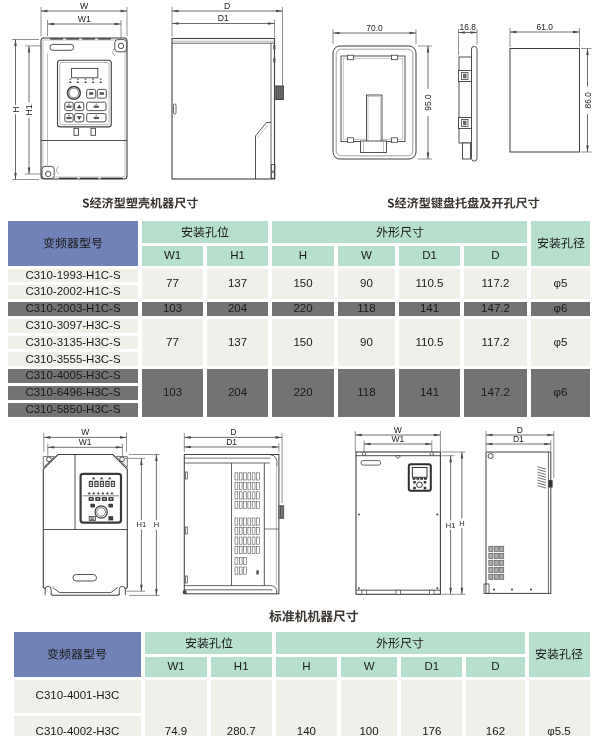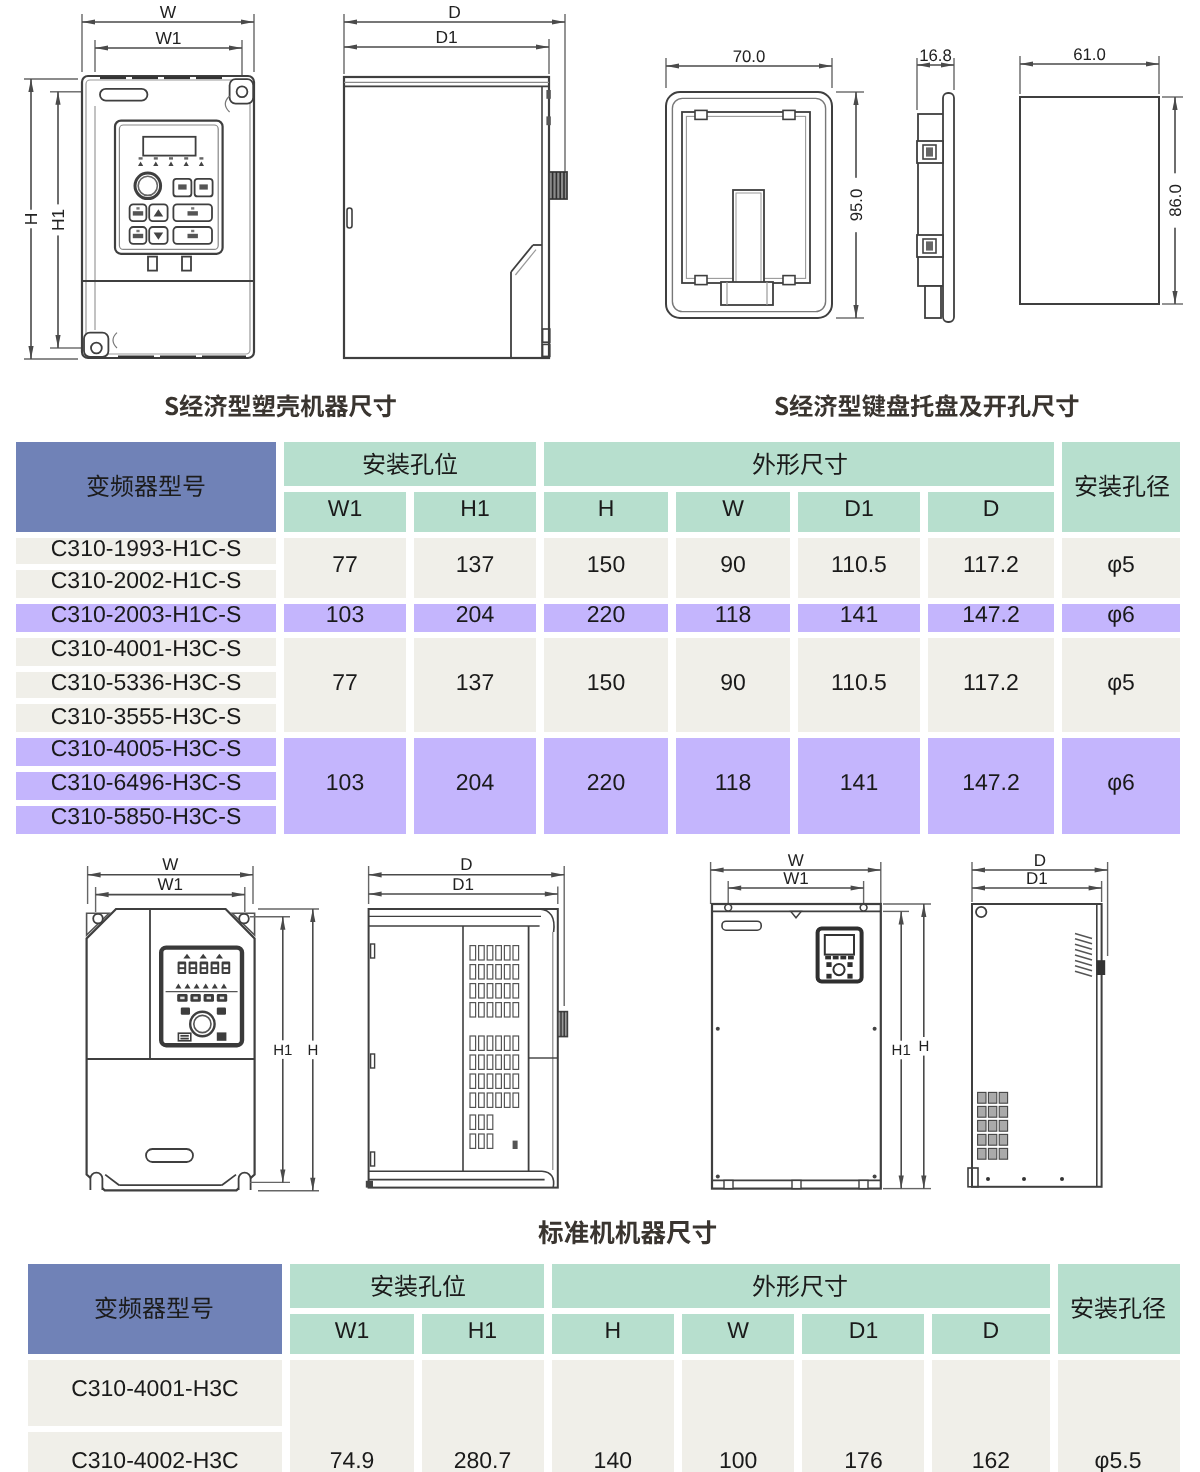--- a/index.html
+++ b/index.html
@@ -9,21 +9,21 @@
 td{text-align:center;vertical-align:middle;padding:0;font-size:11.5px;color:#1a1a1a;line-height:1}
 tr.h1 td{height:22.5px}
 tr.h2 td{height:19.5px}
 tr.d td{height:13.8px}
 table.t2 tr.h1 td{height:22px}
 table.t2 tr.h2 td{height:20px}
 table.t2 tr.d td{height:33px}
 .hb{background:#7082b7}
 .hg{background:#b7dfce}
 .rb{background:#f0efe9}
-.rl{background:#c4b5fd}
+.rl{background:#737373}
 text{font-family:"Liberation Sans",sans-serif}
 </style></head>
 <body>
 <svg width="0" height="0" style="position:absolute">
 <defs>
 <g id="t_model">
         <path d="M2.68 -7.55C2.32 -6.7 1.72 -5.83 1.06 -5.26C1.26 -5.15 1.6 -4.91 1.76 -4.76C2.4 -5.4 3.08 -6.36 3.48 -7.33ZM8.29 -7.09C9.02 -6.41 9.9 -5.4 10.33 -4.75L11.04 -5.22C10.62 -5.84 9.74 -6.8 8.96 -7.48ZM5.18 -9.97C5.4 -9.64 5.64 -9.2 5.8 -8.86H0.84V-8.05H4.16V-4.4H5.06V-8.05H6.91V-4.42H7.81V-8.05H11.16V-8.86H6.8C6.65 -9.23 6.32 -9.79 6.05 -10.19ZM1.6 -4.07V-3.26H2.56C3.19 -2.32 4.06 -1.54 5.09 -0.9C3.74 -0.36 2.2 -0.01 0.62 0.19C0.78 0.38 1 0.76 1.07 0.98C2.8 0.71 4.5 0.26 5.99 -0.41C7.4 0.29 9.1 0.74 10.96 0.98C11.06 0.74 11.28 0.4 11.47 0.19C9.78 0.01 8.23 -0.35 6.91 -0.89C8.16 -1.6 9.19 -2.52 9.88 -3.71L9.3 -4.1L9.14 -4.07ZM3.55 -3.26H8.51C7.9 -2.47 7.02 -1.82 6 -1.31C4.99 -1.84 4.16 -2.48 3.55 -3.26Z M20.41 -6.01C20.39 -1.81 20.26 -0.42 17.35 0.36C17.51 0.52 17.72 0.8 17.8 1C20.92 0.11 21.14 -1.55 21.17 -6.01ZM20.74 -1.01C21.54 -0.41 22.57 0.46 23.08 0.98L23.62 0.41C23.1 -0.11 22.04 -0.94 21.24 -1.51ZM17.14 -4.63C16.51 -2.14 15.13 -0.5 12.59 0.3C12.77 0.48 12.97 0.78 13.06 1C15.78 0.04 17.26 -1.73 17.92 -4.45ZM13.6 -4.76C13.36 -3.88 12.96 -2.98 12.44 -2.36C12.65 -2.27 12.97 -2.06 13.12 -1.94C13.62 -2.6 14.09 -3.61 14.35 -4.6ZM18.53 -7.31V-1.64H19.3V-6.6H22.25V-1.67H23.06V-7.31H20.9L21.38 -8.57H23.4V-9.37H18.22V-8.57H20.51C20.39 -8.16 20.23 -7.68 20.06 -7.31ZM13.37 -9.04V-6.35H12.47V-5.53H14.98V-1.9H15.79V-5.53H18.02V-6.35H16.01V-7.82H17.75V-8.59H16.01V-10.09H15.19V-6.35H14.11V-9.04Z M26.35 -8.76H28.39V-7.07H26.35ZM31.46 -8.76H33.62V-7.07H31.46ZM31.37 -5.81C31.87 -5.62 32.47 -5.32 32.88 -5.04H29.42C29.7 -5.42 29.94 -5.82 30.13 -6.22L29.24 -6.38V-9.54H25.54V-6.29H29.17C28.98 -5.87 28.7 -5.45 28.37 -5.04H24.62V-4.24H27.58C26.76 -3.52 25.69 -2.87 24.36 -2.38C24.54 -2.21 24.77 -1.9 24.86 -1.69L25.54 -1.98V0.96H26.38V0.61H28.38V0.89H29.24V-2.75H26.95C27.66 -3.2 28.26 -3.71 28.75 -4.24H30.98C31.49 -3.68 32.15 -3.17 32.87 -2.75H30.66V0.96H31.49V0.61H33.62V0.89H34.5V-1.97L35.09 -1.78C35.21 -1.99 35.46 -2.33 35.66 -2.5C34.36 -2.81 33.01 -3.46 32.1 -4.24H35.39V-5.04H33.29L33.61 -5.39C33.22 -5.7 32.45 -6.07 31.84 -6.29ZM30.64 -9.54V-6.29H34.5V-9.54ZM26.38 -0.18V-1.96H28.38V-0.18ZM31.49 -0.18V-1.96H33.62V-0.18Z M43.62 -9.4V-5.38H44.45V-9.4ZM45.86 -10.01V-4.64C45.86 -4.49 45.82 -4.44 45.62 -4.43C45.44 -4.42 44.84 -4.42 44.16 -4.44C44.29 -4.2 44.41 -3.85 44.46 -3.61C45.31 -3.61 45.9 -3.62 46.26 -3.77C46.62 -3.9 46.72 -4.13 46.72 -4.63V-10.01ZM40.66 -8.8V-7.14H39.17V-7.21V-8.8ZM36.8 -7.14V-6.34H38.27C38.14 -5.53 37.74 -4.72 36.71 -4.08C36.88 -3.96 37.18 -3.62 37.3 -3.46C38.52 -4.21 38.98 -5.29 39.11 -6.34H40.66V-3.76H41.51V-6.34H42.88V-7.14H41.51V-8.8H42.62V-9.59H37.2V-8.8H38.34V-7.22V-7.14ZM41.6 -3.98V-2.65H37.81V-1.82H41.6V-0.3H36.56V0.54H47.42V-0.3H42.53V-1.82H46.18V-2.65H42.53V-3.98Z M51.12 -8.78H56.83V-7.15H51.12ZM50.22 -9.59V-6.36H57.78V-9.59ZM48.76 -5.28V-4.45H51.23C50.99 -3.71 50.69 -2.88 50.44 -2.29H56.72C56.5 -0.9 56.26 -0.23 55.96 0.01C55.81 0.11 55.67 0.12 55.38 0.12C55.04 0.12 54.17 0.11 53.33 0.02C53.5 0.28 53.62 0.62 53.64 0.89C54.47 0.94 55.26 0.95 55.67 0.92C56.14 0.91 56.42 0.84 56.71 0.6C57.16 0.22 57.46 -0.68 57.74 -2.7C57.77 -2.83 57.79 -3.11 57.79 -3.11H51.78L52.22 -4.45H59.2V-5.28Z"></path>
       </g>
 <g id="t_pos">
         <path d="M4.97 -9.88C5.16 -9.52 5.36 -9.07 5.53 -8.7H1.12V-6.26H2.02V-7.85H9.95V-6.26H10.9V-8.7H6.59C6.41 -9.1 6.12 -9.67 5.89 -10.1ZM7.87 -4.54C7.5 -3.56 6.97 -2.78 6.29 -2.14C5.42 -2.48 4.55 -2.8 3.72 -3.07C4.02 -3.5 4.34 -4.01 4.67 -4.54ZM3.59 -4.54C3.16 -3.84 2.7 -3.19 2.32 -2.68C3.31 -2.34 4.4 -1.94 5.47 -1.5C4.31 -0.72 2.81 -0.22 0.98 0.11C1.18 0.3 1.45 0.71 1.56 0.92C3.52 0.5 5.15 -0.12 6.43 -1.09C7.94 -0.43 9.34 0.28 10.22 0.88L10.97 0.1C10.04 -0.49 8.68 -1.15 7.19 -1.78C7.92 -2.51 8.48 -3.42 8.9 -4.54H11.22V-5.39H5.16C5.48 -5.99 5.78 -6.59 6.02 -7.15L5.05 -7.34C4.81 -6.73 4.46 -6.06 4.09 -5.39H0.83V-4.54Z M12.82 -8.9C13.36 -8.53 13.99 -7.98 14.28 -7.61L14.86 -8.18C14.56 -8.56 13.9 -9.07 13.37 -9.42ZM17.27 -4.5C17.41 -4.26 17.56 -3.97 17.66 -3.71H12.62V-2.96H16.8C15.68 -2.17 13.99 -1.52 12.44 -1.22C12.61 -1.06 12.84 -0.76 12.96 -0.55C13.67 -0.72 14.41 -0.96 15.12 -1.26V-0.47C15.12 0.02 14.72 0.22 14.5 0.29C14.6 0.47 14.75 0.82 14.8 1.02C15.05 0.88 15.47 0.77 18.9 0C18.89 -0.17 18.9 -0.52 18.94 -0.72L16 -0.12V-1.67C16.74 -2.04 17.41 -2.48 17.93 -2.96C18.89 -1.01 20.64 0.31 23.02 0.89C23.11 0.65 23.35 0.31 23.53 0.14C22.4 -0.08 21.4 -0.49 20.58 -1.07C21.29 -1.39 22.12 -1.84 22.73 -2.27L22.07 -2.76C21.56 -2.36 20.72 -1.86 20.02 -1.5C19.52 -1.92 19.12 -2.41 18.8 -2.96H23.39V-3.71H18.68C18.55 -4.04 18.34 -4.44 18.13 -4.75ZM19.49 -10.08V-8.42H16.63V-7.63H19.49V-5.72H16.99V-4.93H22.99V-5.72H20.39V-7.63H23.22V-8.42H20.39V-10.08ZM12.44 -5.82 12.76 -5.06 15.26 -6.23V-4.43H16.1V-10.08H15.26V-7.06C14.21 -6.59 13.16 -6.11 12.44 -5.82Z M31.24 -9.8V-0.72C31.24 0.52 31.52 0.84 32.59 0.84C32.81 0.84 34.04 0.84 34.26 0.84C35.32 0.84 35.54 0.17 35.64 -1.82C35.4 -1.88 35.04 -2.05 34.81 -2.23C34.75 -0.42 34.68 0.04 34.21 0.04C33.94 0.04 32.92 0.04 32.7 0.04C32.23 0.04 32.14 -0.07 32.14 -0.7V-9.8ZM27.08 -6.78V-4.44C26.06 -4.18 25.13 -3.94 24.41 -3.77L24.61 -2.86L27.08 -3.54V-0.17C27.08 0.01 27.04 0.06 26.84 0.06C26.66 0.06 26.05 0.07 25.38 0.05C25.51 0.31 25.63 0.71 25.67 0.95C26.56 0.96 27.14 0.94 27.49 0.79C27.85 0.65 27.97 0.38 27.97 -0.16V-3.78L30.41 -4.46L30.29 -5.3L27.97 -4.68V-6.42C28.86 -7.1 29.82 -8.08 30.47 -8.98L29.84 -9.42L29.66 -9.36H24.68V-8.52H28.97C28.44 -7.9 27.73 -7.22 27.08 -6.78Z M40.43 -7.9V-7.02H46.97V-7.9ZM41.22 -6.11C41.58 -4.44 41.94 -2.22 42.04 -0.96L42.92 -1.22C42.8 -2.45 42.43 -4.61 42.04 -6.3ZM42.84 -9.94C43.07 -9.34 43.31 -8.54 43.4 -8.03L44.3 -8.29C44.18 -8.81 43.92 -9.56 43.69 -10.16ZM39.91 -0.41V0.46H47.46V-0.41H44.98C45.42 -2.02 45.91 -4.38 46.24 -6.23L45.29 -6.38C45.07 -4.58 44.59 -2.03 44.14 -0.41ZM39.43 -10.03C38.76 -8.21 37.63 -6.41 36.46 -5.24C36.61 -5.04 36.88 -4.57 36.97 -4.36C37.38 -4.78 37.78 -5.27 38.16 -5.81V0.94H39.06V-7.21C39.53 -8.03 39.95 -8.9 40.28 -9.78Z"></path>
@@ -531,31 +531,31 @@
         <td class="rl">C310-2003-H1C-S</td>
         <td class="rl" rowspan="1">103</td>
         <td class="rl" rowspan="1">204</td>
         <td class="rl" rowspan="1">220</td>
         <td class="rl" rowspan="1">118</td>
         <td class="rl" rowspan="1">141</td>
         <td class="rl" rowspan="1">147.2</td>
         <td class="rl" rowspan="1">φ6</td>
       </tr>
       <tr class="d">
-        <td class="rb">C310-4001-H3C-S</td>
+        <td class="rb">C310-3097-H3C-S</td>
         <td class="rb" rowspan="3">77</td>
         <td class="rb" rowspan="3">137</td>
         <td class="rb" rowspan="3">150</td>
         <td class="rb" rowspan="3">90</td>
         <td class="rb" rowspan="3">110.5</td>
         <td class="rb" rowspan="3">117.2</td>
         <td class="rb" rowspan="3">φ5</td>
       </tr>
       <tr class="d">
-        <td class="rb">C310-5336-H3C-S</td>
+        <td class="rb">C310-3135-H3C-S</td>
       </tr>
       <tr class="d">
         <td class="rb">C310-3555-H3C-S</td>
       </tr>
       <tr class="d">
         <td class="rl">C310-4005-H3C-S</td>
         <td class="rl" rowspan="3">103</td>
         <td class="rl" rowspan="3">204</td>
         <td class="rl" rowspan="3">220</td>
         <td class="rl" rowspan="3">118</td>

